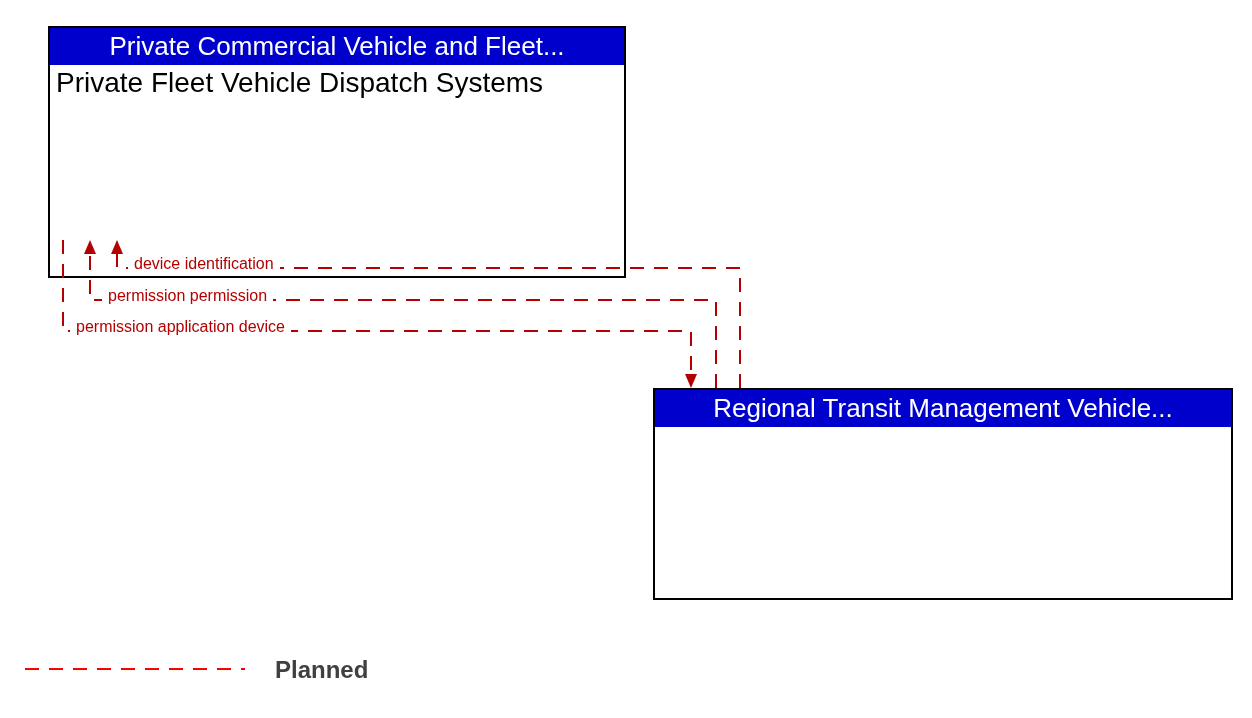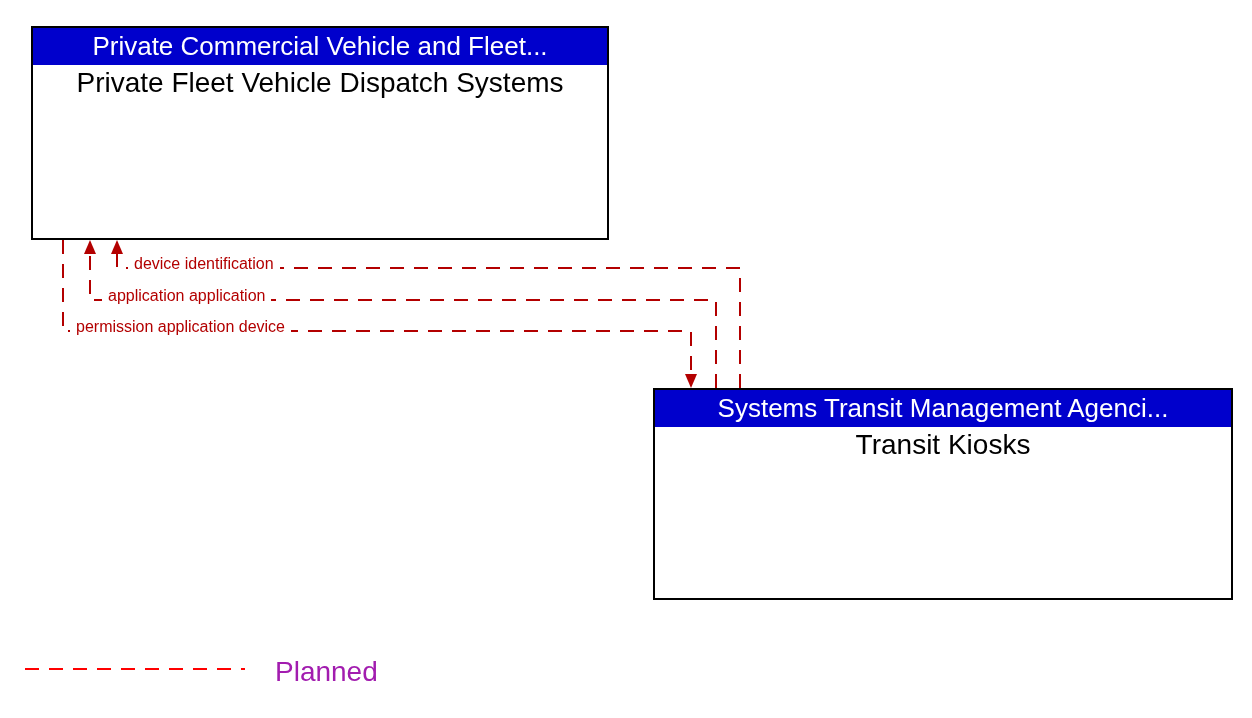--- a/index.html
+++ b/index.html
@@ -21,35 +21,35 @@
     color: #fff;
     font-size: 26px;
     padding: 3px 6px;
     text-align: center;
     white-space: nowrap;
     overflow: hidden;
   }
   .box-body {
     color: #000;
     font-size: 28px;
-    text-align: center;
     padding: 2px 6px;
   }
   .flow-label {
     position: absolute;
     color: #b30000;
     font-size: 16px;
     background: #ffffff;
     padding: 0 6px;
     white-space: nowrap;
   }
   .legend-label {
     position: absolute;
-    color: #a21caf;
-    font-size: 28px;
+    color: #404040;
+    font-size: 24px;
+    font-weight: bold;
   }
   svg.arrows {
     position: absolute;
     left: 0; top: 0;
     width: 1252px;
     height: 718px;
     pointer-events: none;
   }
   .dashed {
     stroke: #b30000;
@@ -63,43 +63,42 @@
   .legend-dash {
     stroke: #ff0000;
     stroke-width: 2;
     stroke-dasharray: 14 10;
     fill: none;
   }
 </style>
 </head>
 <body>
 
-<div class="box" style="left:31px; top:26px; width:578px; height:214px;">
+<div class="box" style="left:48px; top:26px; width:578px; height:252px;">
   <div class="box-header">Private Commercial Vehicle and Fleet...</div>
   <div class="box-body">Private Fleet Vehicle Dispatch Systems</div>
 </div>
 
 <div class="box" style="left:653px; top:388px; width:580px; height:212px;">
-  <div class="box-header">Systems Transit Management Agenci...</div>
-  <div class="box-body">Transit Kiosks</div>
+  <div class="box-header">Regional Transit Management Vehicle...</div>
 </div>
 
 <svg class="arrows">
 
   <path class="dashed" d="M 740 388 L 740 268 L 117 268 L 117 252"></path>
   <polygon class="arrowhead" points="117,240 111,254 123,254"></polygon>
 
   <path class="dashed" d="M 716 388 L 716 300 L 90 300 L 90 252"></path>
   <polygon class="arrowhead" points="90,240 84,254 96,254"></polygon>
 
   <path class="dashed" d="M 63 240 L 63 331 L 691 331 L 691 376"></path>
   <polygon class="arrowhead" points="691,388 685,374 697,374"></polygon>
 
   <path class="legend-dash" d="M 25 669 L 245 669"></path>
 </svg>
 
 <div class="flow-label" style="left:128px; top:255px;">device identification</div>
 
-<div class="flow-label" style="left:102px; top:287px;">application application</div>
+<div class="flow-label" style="left:102px; top:287px;">permission permission</div>
 
 <div class="flow-label" style="left:70px; top:318px;">permission application device</div>
 
 <div class="legend-label" style="left:275px; top:656px;">Planned</div>
 
 </body></html>

